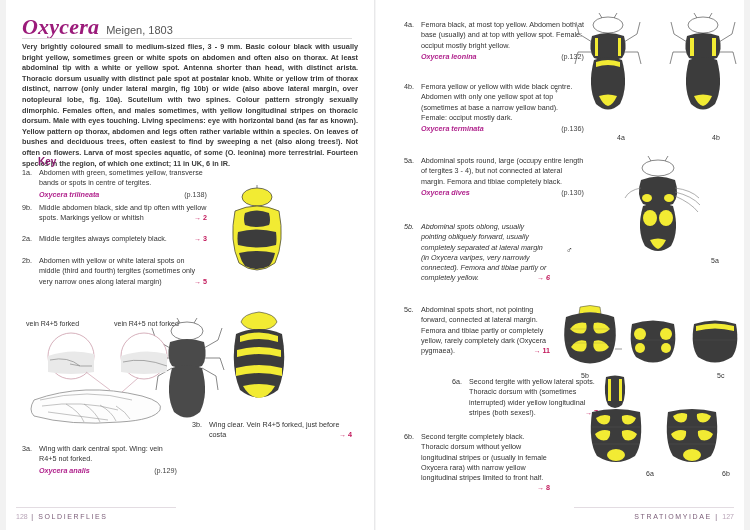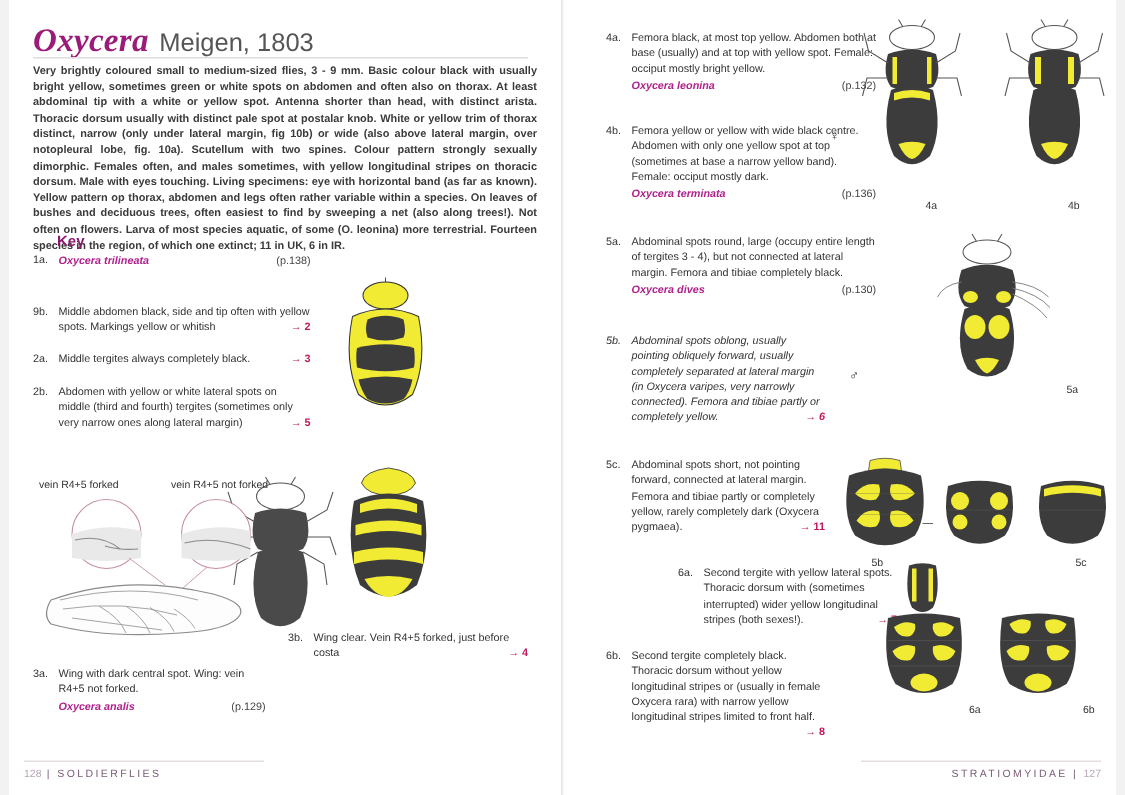--- a/index.html
+++ b/index.html
@@ -10,21 +10,21 @@
     color:#2b2b2b;
   }
   .page{position:relative;width:750px;height:530px;background:#fff;}
   .gutter{position:absolute;left:374px;top:0;width:2px;height:530px;background:linear-gradient(to right,#e2e2e4,#fbfbfb);}
   .edge-left{position:absolute;left:0;top:0;width:6px;height:530px;background:#f2f2f2;}
   .edge-right{position:absolute;right:0;top:0;width:6px;height:530px;background:#f2f2f2;}
 
   
   .genus-line{position:absolute;left:22px;top:14px;display:flex;align-items:baseline;gap:7px;}
   .genus{font-family:"Liberation Serif",serif;font-style:italic;font-weight:bold;font-size:22px;color:#9b1b7a;letter-spacing:.2px;}
-  .authority{font-size:17px;color:#555;}
+  .authority{font-size:11px;color:#555;}
   .hr-top{position:absolute;left:22px;top:38px;width:330px;height:1px;background:#ddd;}
 
   .intro{position:absolute;left:22px;top:42px;width:336px;
     font-size:7.3px;line-height:10.6px;font-weight:bold;color:#3a3a3a;text-align:justify;}
 
   
   .key-title{position:absolute;left:22px;top:156px;font-size:10px;font-weight:bold;color:#8a1a6e;margin-left:16px;}
   .couplet{position:absolute;font-size:7.2px;line-height:10.3px;color:#333;}
   .couplet .lead{position:absolute;left:0;top:0;width:16px;font-size:7.2px;}
   .couplet .body{margin-left:17px;display:block;}
@@ -63,20 +63,21 @@
     <span class="authority">Meigen, 1803</span>
   </div>
   <div class="hr-top"></div>
   <div class="intro">Very brightly coloured small to medium-sized flies, 3 - 9 mm. Basic colour black with usually bright yellow, sometimes green or white spots on abdomen and often also on thorax. At least abdominal tip with a white or yellow spot. Antenna shorter than head, with distinct arista. Thoracic dorsum usually with distinct pale spot at postalar knob. White or yellow trim of thorax distinct, narrow (only under lateral margin, fig 10b) or wide (also above lateral margin, over notopleural lobe, fig. 10a). Scutellum with two spines. Colour pattern strongly sexually dimorphic. Females often, and males sometimes, with yellow longitudinal stripes on thoracic dorsum. Male with eyes touching. Living specimens: eye with horizontal band (as far as known). Yellow pattern op thorax, abdomen and legs often rather variable within a species. On leaves of bushes and deciduous trees, often easiest to find by sweeping a net (also along trees!). Not often on flowers. Larva of most species aquatic, of some (O. leonina) more terrestrial. Fourteen species in the region, of which one extinct; 11 in UK, 6 in IR.</div>
 
   <div class="key-title">Key</div>
 
   <div class="couplet" style="left:22px;top:168px;width:185px;">
     <span class="lead">1a.</span>
     <span class="body">
+      <span>Abdomen with green, sometimes yellow, transverse bands or spots in centre of tergites.</span>
       <span class="row-end" style="margin-top:1px;">
         <span class="sp">Oxycera trilineata</span>
         <span class="pg">(p.138)</span>
       </span>
     </span>
   </div>
 
   <div class="couplet" style="left:22px;top:203px;width:185px;">
     <span class="lead">9b.</span>
     <span class="body">

